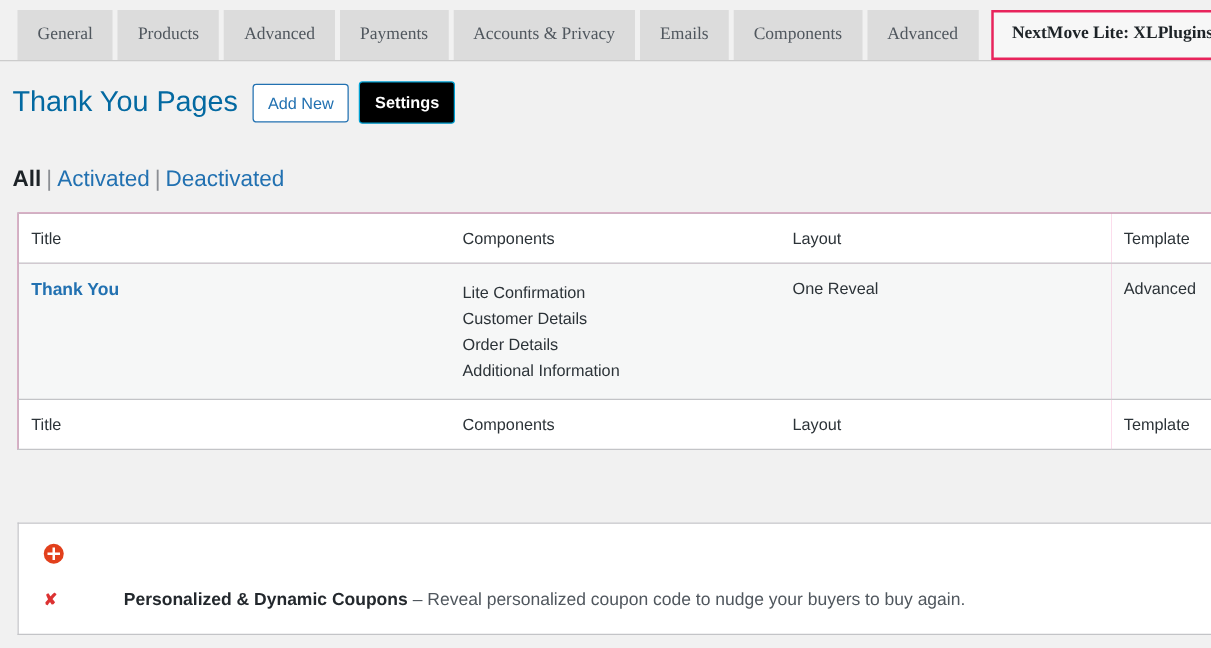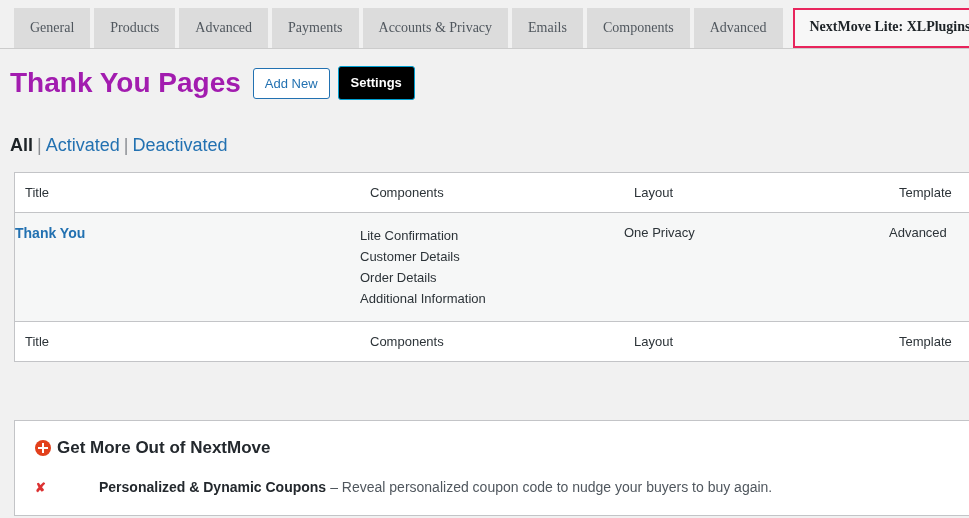--- a/index.html
+++ b/index.html
@@ -52,23 +52,23 @@
     margin-left: 6px;
   }
 
   
   .page-head {
     padding: 16px 0 0 10px;
     display: flex;
     align-items: center;
   }
   .page-title {
-    font-size: 28px;
-    font-weight: 700;
-    color: #a21caf;
+    font-size: 23px;
+    font-weight: 400;
+    color: #0369a1;
     line-height: 1.3;
     margin: 0 12px 0 0;
     white-space: nowrap;
   }
   .btn {
     font-family: "Liberation Sans", sans-serif;
     font-size: 13px;
     line-height: 1;
     border-radius: 3px;
     cursor: pointer;
@@ -128,21 +128,21 @@
     text-align: left;
     font-weight: 400;
     color: #2c3338;
     padding: 12px 10px;
     background: #fff;
     vertical-align: top;
   }
   .wp-table thead th { border-bottom: 1px solid #c3c4c7; }
   .wp-table tfoot th { border-top: 1px solid #c3c4c7; }
   .wp-table td {
-    padding: 12px 0;
+    padding: 12px 10px;
     vertical-align: top;
     background: #f6f7f7;
     color: #2c3338;
   }
   .col-title { width: 325px; }
   .col-components { width: 244px; }
   .col-layout { width: 245px; }
   .col-template { width: auto; }
   .row-title-link {
     color: #2271b1;
@@ -249,36 +249,35 @@
         <a class="row-title-link">Thank You</a>
       </td>
       <td>
         <div class="component-list">
           <div>Lite Confirmation</div>
           <div>Customer Details</div>
           <div>Order Details</div>
           <div>Additional Information</div>
         </div>
       </td>
-      <td class="muted">One Privacy</td>
+      <td class="muted">One Reveal</td>
       <td class="muted">Advanced</td>
     </tr>
   </tbody>
   <tfoot>
     <tr>
       <th class="col-title">Title</th>
       <th class="col-components">Components</th>
       <th class="col-layout">Layout</th>
       <th class="col-template">Template</th>
     </tr>
   </tfoot>
 </table>
 
 <section class="promo">
   <div class="promo-head">
     <span class="plus-icon"></span>
-    <span class="promo-title">Get More Out of NextMove</span>
   </div>
   <div class="feature-row">
     <span class="x-icon">✘</span>
     <span><span class="feature-name">Personalized &amp; Dynamic Coupons</span><span>– Reveal personalized coupon code to nudge your buyers to buy again.</span></span>
   </div>
 </section>
 
 </body></html>

